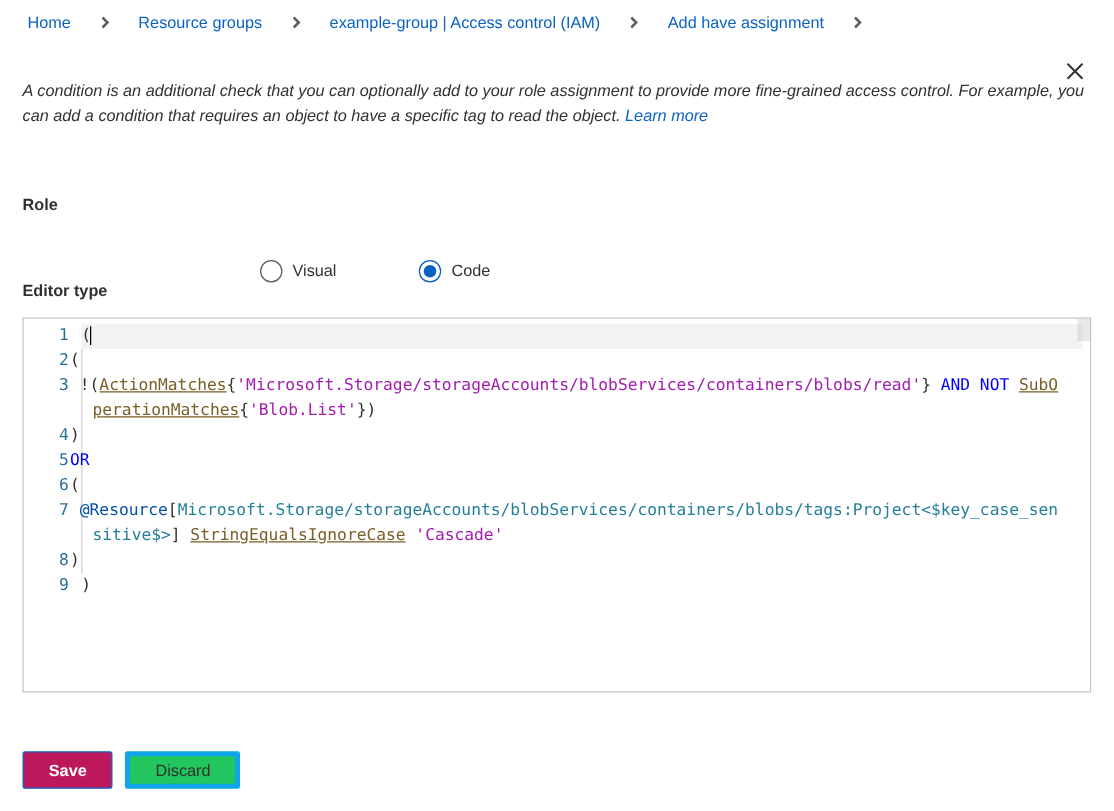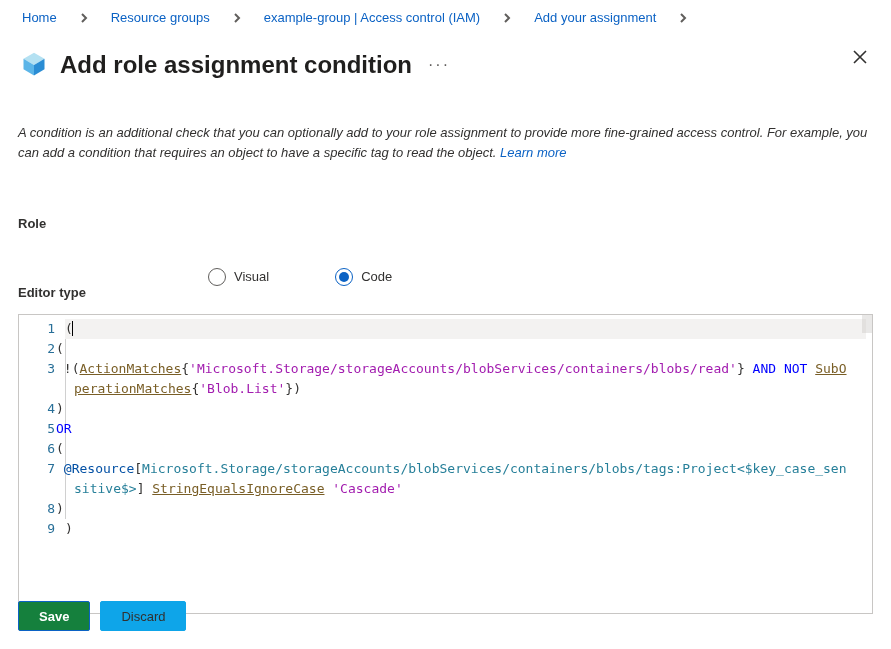--- a/index.html
+++ b/index.html
@@ -43,22 +43,22 @@
   .tok-fn { color:#795e26;text-decoration:underline; }
   .tok-str { color:#a21caf; }
   .tok-kw { color:#0000ff; }
   .tok-attr { color:#267f99; }
   .tok-prop { color:#0451a5; }
   .cursor { border-right:1px solid #000; margin-left:-1px; }
   .scroll-stub { position:absolute; right:0; top:0; width:10px; height:18px; background:#c8c6c4; opacity:.4; }
   
   .footer { position:absolute; left:18px; bottom:18px; display:flex; gap:10px; }
   .btn { height:30px; padding:0 20px; font-size:13px; border-radius:2px; cursor:pointer; display:inline-flex; align-items:center; justify-content:center; }
-  .btn-primary { background:#15803d; color:#fff; border:1px solid #0b62c4; font-weight:600; }
-  .btn-secondary { background:#0ea5e9; border:1px solid #0ea5e9; color:#323130; }
+  .btn-primary { background:#be185d; color:#fff; border:1px solid #0b62c4; font-weight:600; }
+  .btn-secondary { background:#22c55e; border:4px solid #0ea5e9; color:#323130; }
 </style>
 </head>
 <body>
 
 <div class="page">
 
   <nav class="breadcrumb">
     <a>Home</a>
     <span class="chev">
         <svg viewBox="0 0 10 10">
@@ -70,39 +70,28 @@
         <svg viewBox="0 0 10 10">
           <path d="M3 1l4 4-4 4"></path>
         </svg>
       </span>
     <a>example-group | Access control (IAM)</a>
     <span class="chev">
         <svg viewBox="0 0 10 10">
           <path d="M3 1l4 4-4 4"></path>
         </svg>
       </span>
-    <a>Add your assignment</a>
+    <a>Add have assignment</a>
     <span class="chev">
         <svg viewBox="0 0 10 10">
           <path d="M3 1l4 4-4 4"></path>
         </svg>
       </span>
   </nav>
 
-  <div class="title-row">
-    <span class="cube-icon">
-      <svg viewBox="0 0 32 32">
-        <polygon points="16,3 28,10 16,17 4,10" fill="#b4e1f2"></polygon>
-        <polygon points="4,10 16,17 16,29 4,22" fill="#5bb5e8"></polygon>
-        <polygon points="28,10 16,17 16,29 28,22" fill="#2a8dd4"></polygon>
-      </svg>
-    </span>
-    <h1 class="page-title">Add role assignment condition</h1>
-    <span class="dots">···</span>
-  </div>
   <span class="close-btn">
     <svg viewBox="0 0 14 14">
         <path d="M1 1l12 12M13 1L1 13" fill="none"></path>
       </svg>
   </span>
 
   <p class="desc">
     <span>A condition is an additional check that you can optionally add to your role assignment to provide more fine-grained access control. For example, you can add a condition that requires an object to have a specific tag to read the object. </span><a>Learn more</a>
   </p>
 

